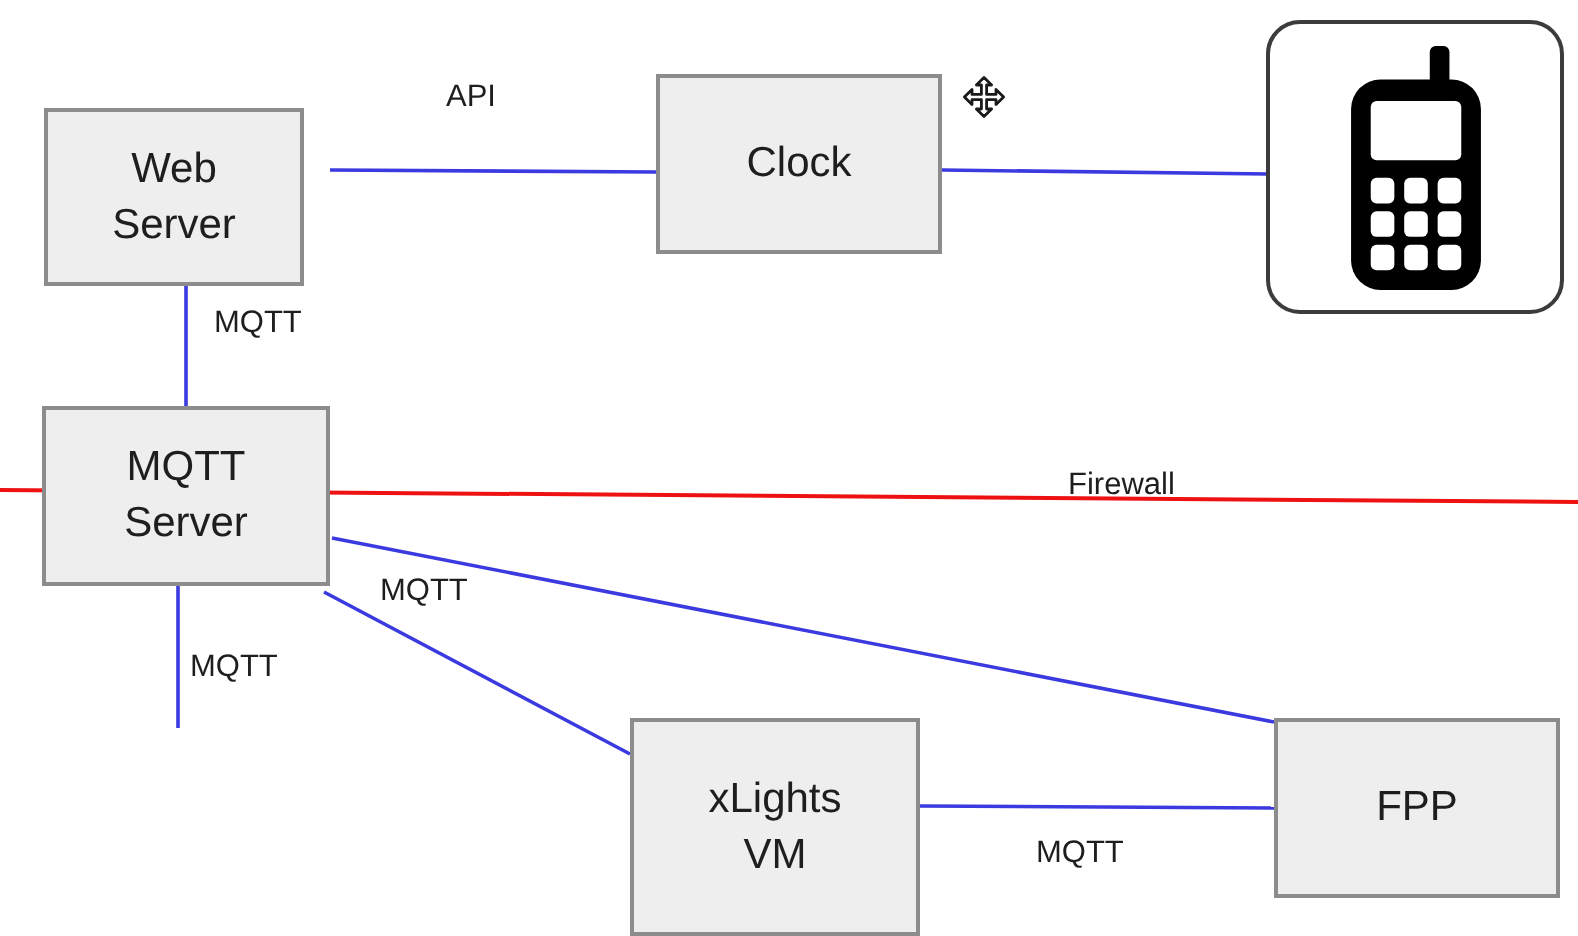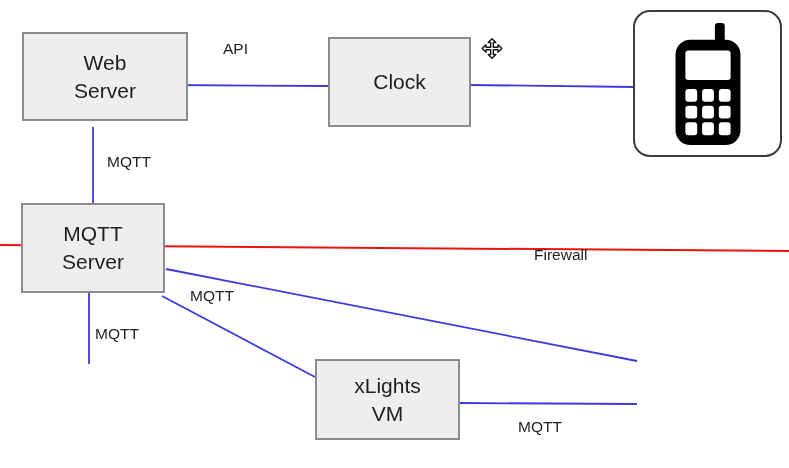--- a/index.html
+++ b/index.html
@@ -34,30 +34,30 @@
     color: #1e1e1e;
     white-space: pre-line;
   }
   .edge-label {
     position: absolute;
     z-index: 3;
     font-size: 15.5px;
     color: #1e1e1e;
     white-space: nowrap;
   }
-  #node-web-server  { left: 22px;  top: 32px;  width: 166px; height: 89px; }
+  #node-web-server  { left: 22px;  top: 54px;  width: 130px; height: 89px; }
   #node-twilio      { left: 328px; top: 37px;  width: 143px; height: 90px; }
   #node-mqtt-server { left: 21px;  top: 203px; width: 144px; height: 90px; }
   #node-clock-vm    { left: 17px;  top: 364px; width: 145px; height: 91px; }
-  #node-xlights-vm  { left: 315px; top: 359px; width: 145px; height: 81px; }
+  #node-xlights-vm  { left: 315px; top: 359px; width: 145px; height: 109px; }
   #node-fpp         { left: 637px; top: 359px; width: 143px; height: 90px; }
 
   #label-api          { left: 223px; top: 40px; text-align: center;  }
   #label-web-mqtt     { left: 107px; top: 153px; }
-  #label-firewall     { left: 534px; top: 246px; }
+  #label-firewall     { left: 534px; top: 234px; }
   #label-mqtt-xlights { left: 190px; top: 287px; }
   #label-mqtt-clock   { left: 95px;  top: 325px; }
   #label-sftp         { left: 518px; top: 418px; }
 
   #phone-frame {
     position: absolute;
     z-index: 2;
     left: 633px; top: 10px;
     width: 149px; height: 147px;
     box-sizing: border-box;
@@ -91,20 +91,21 @@
     <line class="blue" x1="460" y1="403" x2="637" y2="404"></line>
   </svg>
 
   <div class="node" id="node-web-server">Web
 Server</div>
   <div class="node" id="node-twilio">Clock</div>
   <div class="node" id="node-mqtt-server">MQTT
 Server</div>
   <div class="node" id="node-xlights-vm">xLights
 VM</div>
+  <div class="node" id="node-fpp">FPP</div>
 
   <div class="edge-label" id="label-api">API</div>
   <div class="edge-label" id="label-web-mqtt">MQTT</div>
   <div class="edge-label" id="label-firewall">Firewall</div>
   <div class="edge-label" id="label-mqtt-xlights">MQTT</div>
   <div class="edge-label" id="label-mqtt-clock">MQTT</div>
   <div class="edge-label" id="label-sftp">MQTT</div>
 
   <div id="phone-frame">
     <svg width="72" height="122" viewBox="0 0 70 124">

